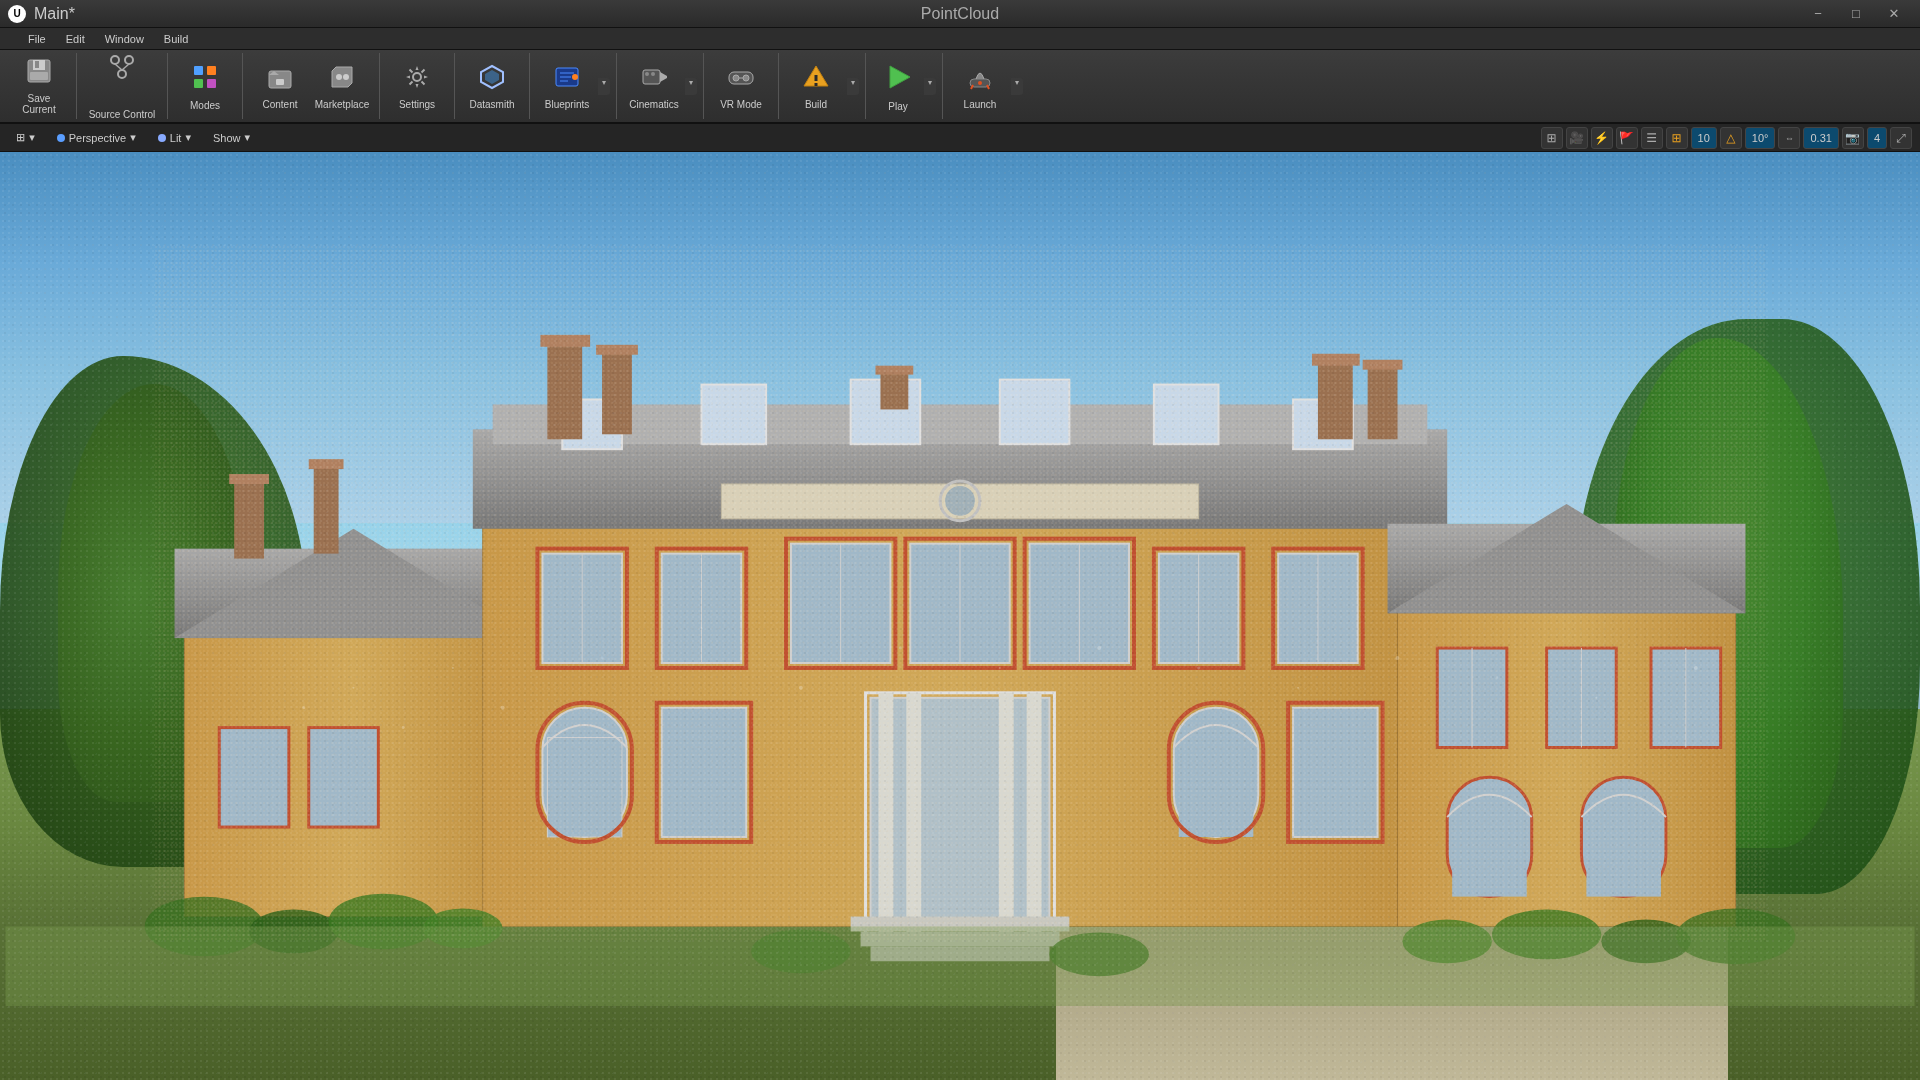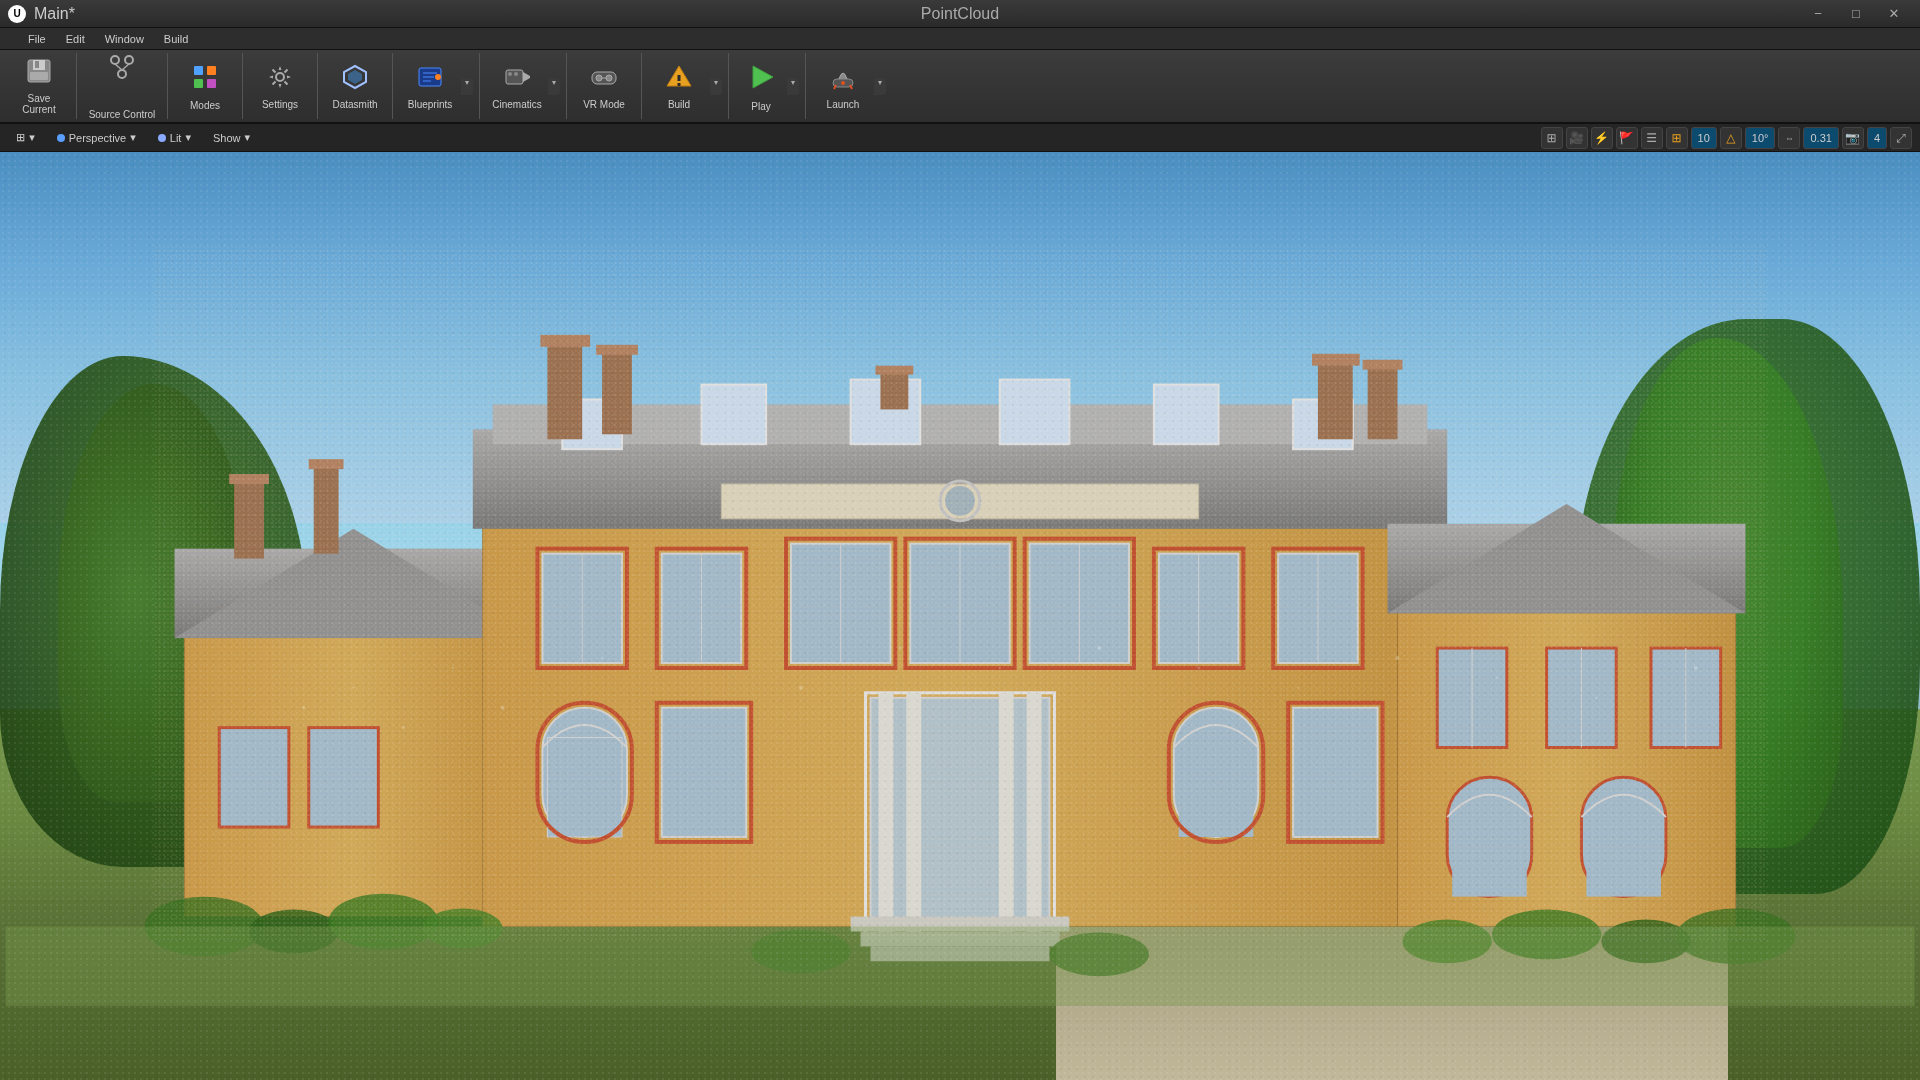--- a/index.html
+++ b/index.html
@@ -278,20 +278,42 @@
           <rect x="4" y="4" width="9" height="9" fill="#50a0ff" rx="1"></rect>
           <rect x="17" y="4" width="9" height="9" fill="#ff8020" rx="1"></rect>
           <rect x="4" y="17" width="9" height="9" fill="#50c050" rx="1"></rect>
           <rect x="17" y="17" width="9" height="9" fill="#c050c0" rx="1"></rect>
         </svg>
       </span>
       <span>Modes</span>
     </div>
   </div>
 
+  <div class="toolbar-group">
+    <div class="toolbar-btn">
+      <span class="icon">
+        <svg width="28" height="28" viewBox="0 0 28 28">
+          <rect x="3" y="8" width="22" height="17" rx="2" fill="#888" stroke="#aaa" stroke-width="1"></rect>
+          <path d="M3 12 L8 8 L13 12" fill="#aaa"></path>
+          <rect x="10" y="16" width="8" height="6" rx="1" fill="#ccc"></rect>
+        </svg>
+      </span>
+      <span>Content</span>
+    </div>
+    <div class="toolbar-btn">
+      <span class="icon">
+        <svg width="28" height="28" viewBox="0 0 28 28">
+          <path d="M4 8 L8 4 L24 4 L24 20 L20 24 L4 24 Z" fill="#888" stroke="#aaa" stroke-width="1"></path>
+          <circle cx="11" cy="14" r="3" fill="#ccc"></circle>
+          <circle cx="18" cy="14" r="3" fill="#ccc"></circle>
+        </svg>
+      </span>
+      <span>Marketplace</span>
+    </div>
+  </div>
 
   <div class="toolbar-group">
     <div class="toolbar-btn">
       <span class="icon">
         <svg width="28" height="28" viewBox="0 0 28 28">
           <circle cx="14" cy="14" r="4" fill="none" stroke="#aaa" stroke-width="2"></circle>
           <path d="M14 3 L15.5 7 L12.5 7 Z M14 25 L15.5 21 L12.5 21 Z M3 14 L7 15.5 L7 12.5 Z M25 14 L21 15.5 L21 12.5 Z" fill="#aaa"></path>
           <path d="M6.5 6.5 L9.5 9.5 M18.5 18.5 L21.5 21.5 M21.5 6.5 L18.5 9.5 M9.5 18.5 L6.5 21.5" stroke="#aaa" stroke-width="2"></path>
         </svg>
       </span>

